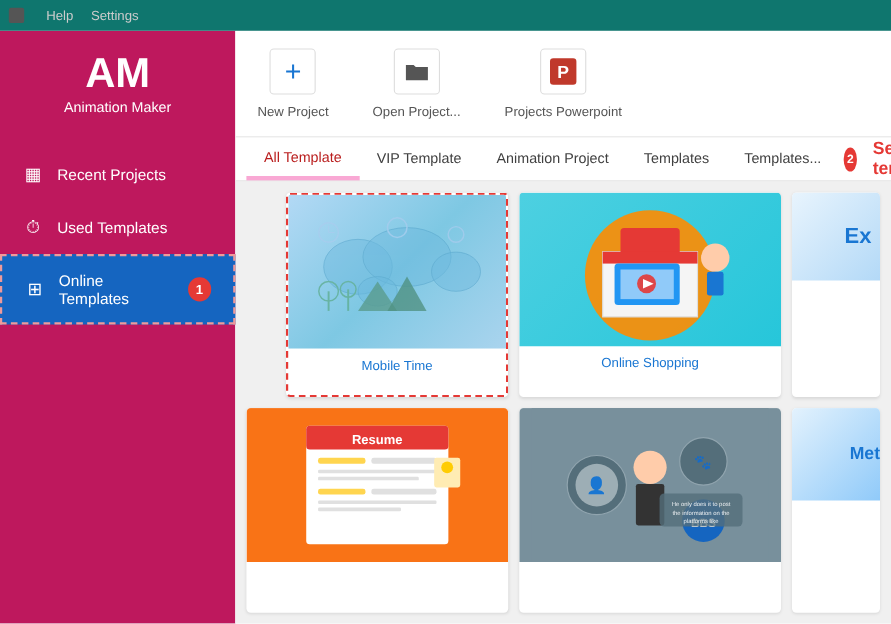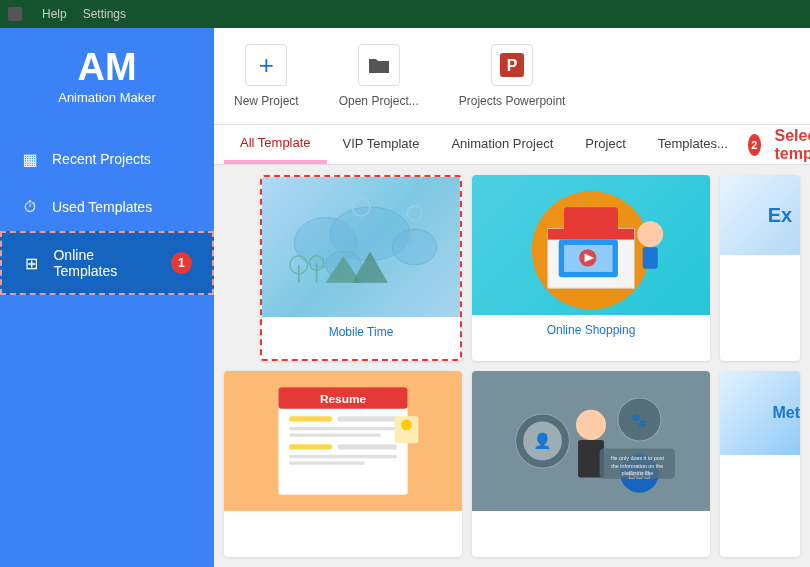--- a/index.html
+++ b/index.html
@@ -1,20 +1,20 @@
 <!DOCTYPE html>
 <html><head>
   <meta charset="utf-8">
   <style>
     * { margin: 0; padding: 0; box-sizing: border-box; }
     body { width: 810px; height: 567px; overflow: hidden; font-family: 'Segoe UI', Arial, sans-serif; display: flex; flex-direction: column; }
 
     
     .menu-bar {
-      background: #14532d;
+      background: #0f766e;
       height: 28px;
       display: flex;
       align-items: center;
       padding: 0 8px;
       gap: 16px;
     }
     .menu-bar span {
       color: #ccc;
       font-size: 12px;
       cursor: pointer;
@@ -30,21 +30,21 @@
     
     .main-layout {
       display: flex;
       flex: 1;
       overflow: hidden;
     }
 
     
     .sidebar {
       width: 214px;
-      background: #3b82f6;
+      background: #be185d;
       display: flex;
       flex-direction: column;
       align-items: center;
       padding-top: 20px;
     }
     .sidebar-brand {
       color: white;
       text-align: center;
       margin-bottom: 30px;
     }
@@ -223,21 +223,21 @@
       width: 100%;
       height: 100%;
       display: flex;
       align-items: center;
       justify-content: center;
       position: relative;
     }
 
     
     .img-resume {
-      background: #fdba74;
+      background: #f97316;
       width: 100%;
       height: 100%;
       display: flex;
       align-items: center;
       justify-content: center;
     }
 
     
     .img-social {
       background: #78909c;
@@ -325,21 +325,21 @@
           </svg>
         </div>
         <span>Projects Powerpoint</span>
       </div>
     </div>
 
     <div class="tabs-row">
       <div class="tab-item active">All Template</div>
       <div class="tab-item">VIP Template</div>
       <div class="tab-item">Animation Project</div>
-      <div class="tab-item">Project</div>
+      <div class="tab-item">Templates</div>
       <div class="tab-item">Templates...</div>
       <div style="display:flex; align-items:center; margin-left: 4px;">
         <div class="tab-badge">2</div>
         <span class="select-template-label">Select a template</span>
       </div>
     </div>
 
     <div style="flex:1; overflow:hidden; display:grid; grid-template-columns: 1fr 1fr 80px; grid-template-rows: 1fr 1fr; gap: 10px; padding: 10px; background: #f0f0f0;">
 
       <div class="template-card selected">

